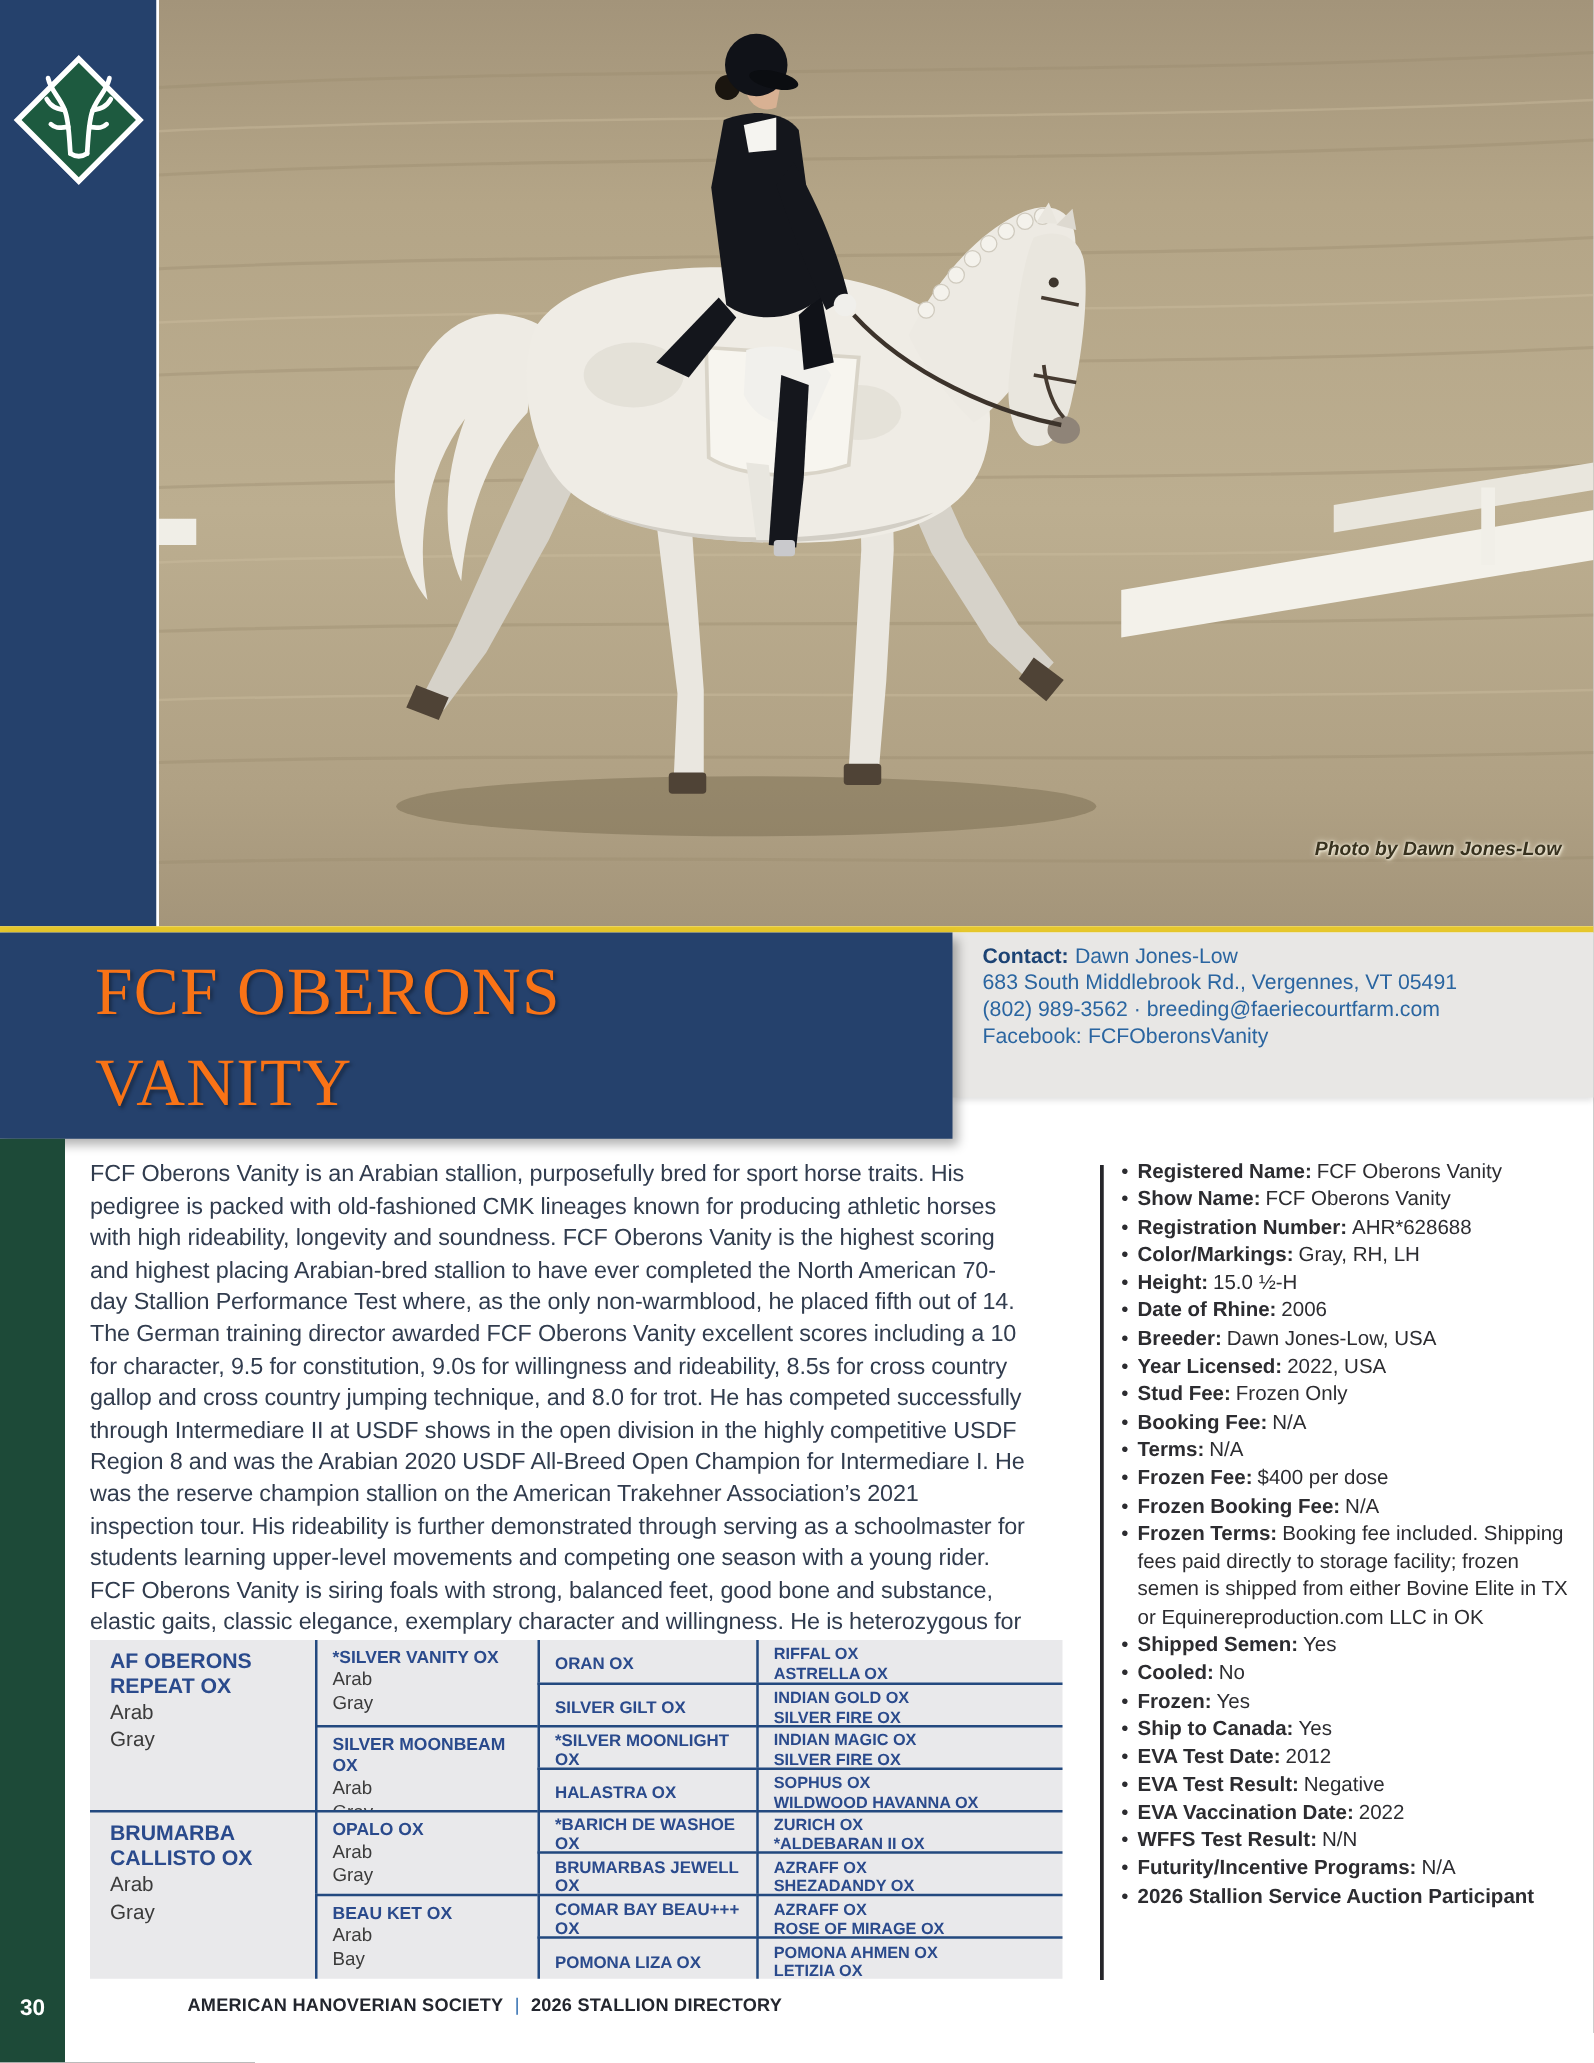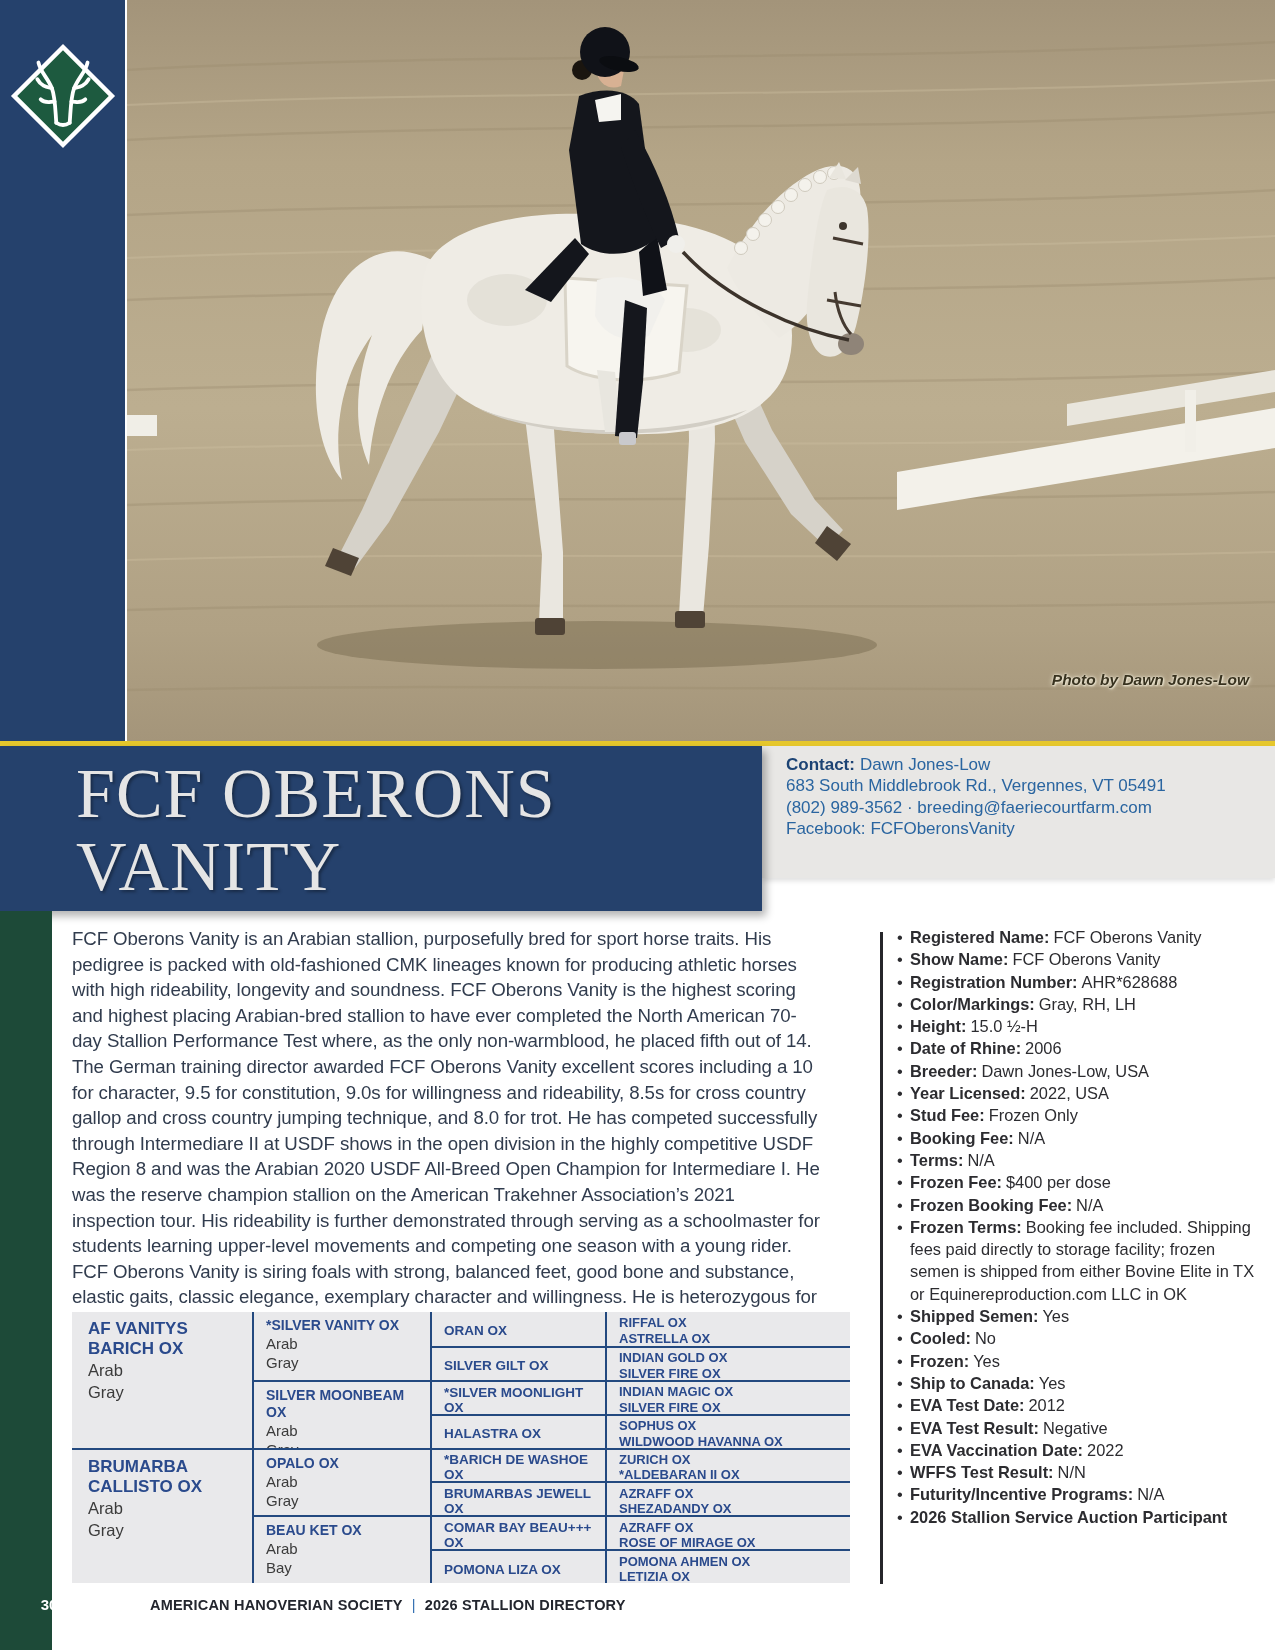--- a/index.html
+++ b/index.html
@@ -17,35 +17,35 @@
     font-style:italic; font-weight:700; font-size:15.5px; color:#38321f;
     text-shadow:0 0 5px #efe9d6, 0 0 2px #f5f0e0, 1px 1px 2px #e8e0c9;
   }
   .goldline { position:absolute; left:0; top:741px; width:1275px; height:5px; background:#e6c72c; }
   
   .banner {
     position:absolute; left:0; top:746px; width:762px; height:165px; background:#25416c;
     box-shadow:4px 5px 8px rgba(0,0,0,.3);
   }
   .title {
-    font-family:"Liberation Serif", serif; color:#e5e5e5; font-size:70px; line-height:73px;
+    font-family:"Liberation Serif", serif; color:#f97316; font-size:54px; line-height:73px;
     padding:11px 0 0 76px; letter-spacing:1px; text-shadow:2px 2px 3px rgba(0,0,0,.35);
   }
   .owner {
     position:absolute; left:762px; top:746px; width:513px; height:132px; background:#e8e7e5;
     box-sizing:border-box; padding:8px 0 0 24px; font-size:17px; line-height:21.3px;
     box-shadow:0 3px 5px rgba(0,0,0,.12);
   }
   .ol { font-weight:700; color:#1c4374; }
   .ov { color:#2a65a0; margin-left:5px; }
   .ov-solo { color:#2a65a0; }
   .ol-plain { color:#2a65a0; }
   
   .greenbar { position:absolute; left:0; top:911px; width:52px; height:739px; background:#1d4a38; }
-  .pagenum { position:absolute; left:0; top:1596px; width:52px; text-align:center; color:#fff; font-weight:700; font-size:15px;padding-left:23px; }
+  .pagenum { position:absolute; left:0; top:1596px; width:52px; text-align:center; color:#fff; font-weight:700; font-size:18px; }
   .footline { position:absolute; left:150px; top:1597px; font-size:14.5px; font-weight:700; color:#23262e; letter-spacing:.2px; }
   .pipe { color:#2e6cb0; margin:0 9px; font-weight:400; }
   
   .desc {
     position:absolute; left:72px; top:926px; width:750px;
     font-size:18.7px; line-height:25.6px; color:#313c4e; letter-spacing:-0.1px;
   }
   
   .pedigree {
     position:absolute; left:72px; top:1312px; width:778px; height:271px; background:#e9e9eb;
@@ -213,21 +213,21 @@
       <div>VANITY</div>
     </div>
   </div>
 
   <div class="greenbar"></div>
 
   <div class="desc">FCF Oberons Vanity is an Arabian stallion, purposefully bred for sport horse traits. His pedigree is packed with old-fashioned CMK lineages known for producing athletic horses with high rideability, longevity and soundness. FCF Oberons Vanity is the highest scoring and highest placing Arabian-bred stallion to have ever completed the North American 70-day Stallion Performance Test where, as the only non-warmblood, he placed fifth out of 14. The German training director awarded FCF Oberons Vanity excellent scores including a 10 for character, 9.5 for constitution, 9.0s for willingness and rideability, 8.5s for cross country gallop and cross country jumping technique, and 8.0 for trot. He has competed successfully through Intermediare II at USDF shows in the open division in the highly competitive USDF Region 8 and was the Arabian 2020 USDF All-Breed Open Champion for Intermediare I. He was the reserve champion stallion on the American Trakehner Association’s 2021 inspection tour. His rideability is further demonstrated through serving as a schoolmaster for students learning upper-level movements and competing one season with a young rider. FCF Oberons Vanity is siring foals with strong, balanced feet, good bone and substance, elastic gaits, classic elegance, exemplary character and willingness. He is heterozygous for gray and has sired chestnuts and bays. FCF Oberons Vanity is tested clear for SCID, CA, LFS, OAAM and FFS.</div>
 
   <div class="pedigree">
     <div class="pcell g1 r15">
-      <div class="pname1">AF VANITYS BARICH OX</div>
+      <div class="pname1">AF OBERONS REPEAT OX</div>
       <div class="pmeta1">Arab</div>
       <div class="pmeta1">Gray</div>
     </div>
     <div class="pcell g1 r59 bT">
       <div class="pname1">BRUMARBA CALLISTO OX</div>
       <div class="pmeta1">Arab</div>
       <div class="pmeta1">Gray</div>
     </div>
 
     <div class="pcell g2 r13 bL">

